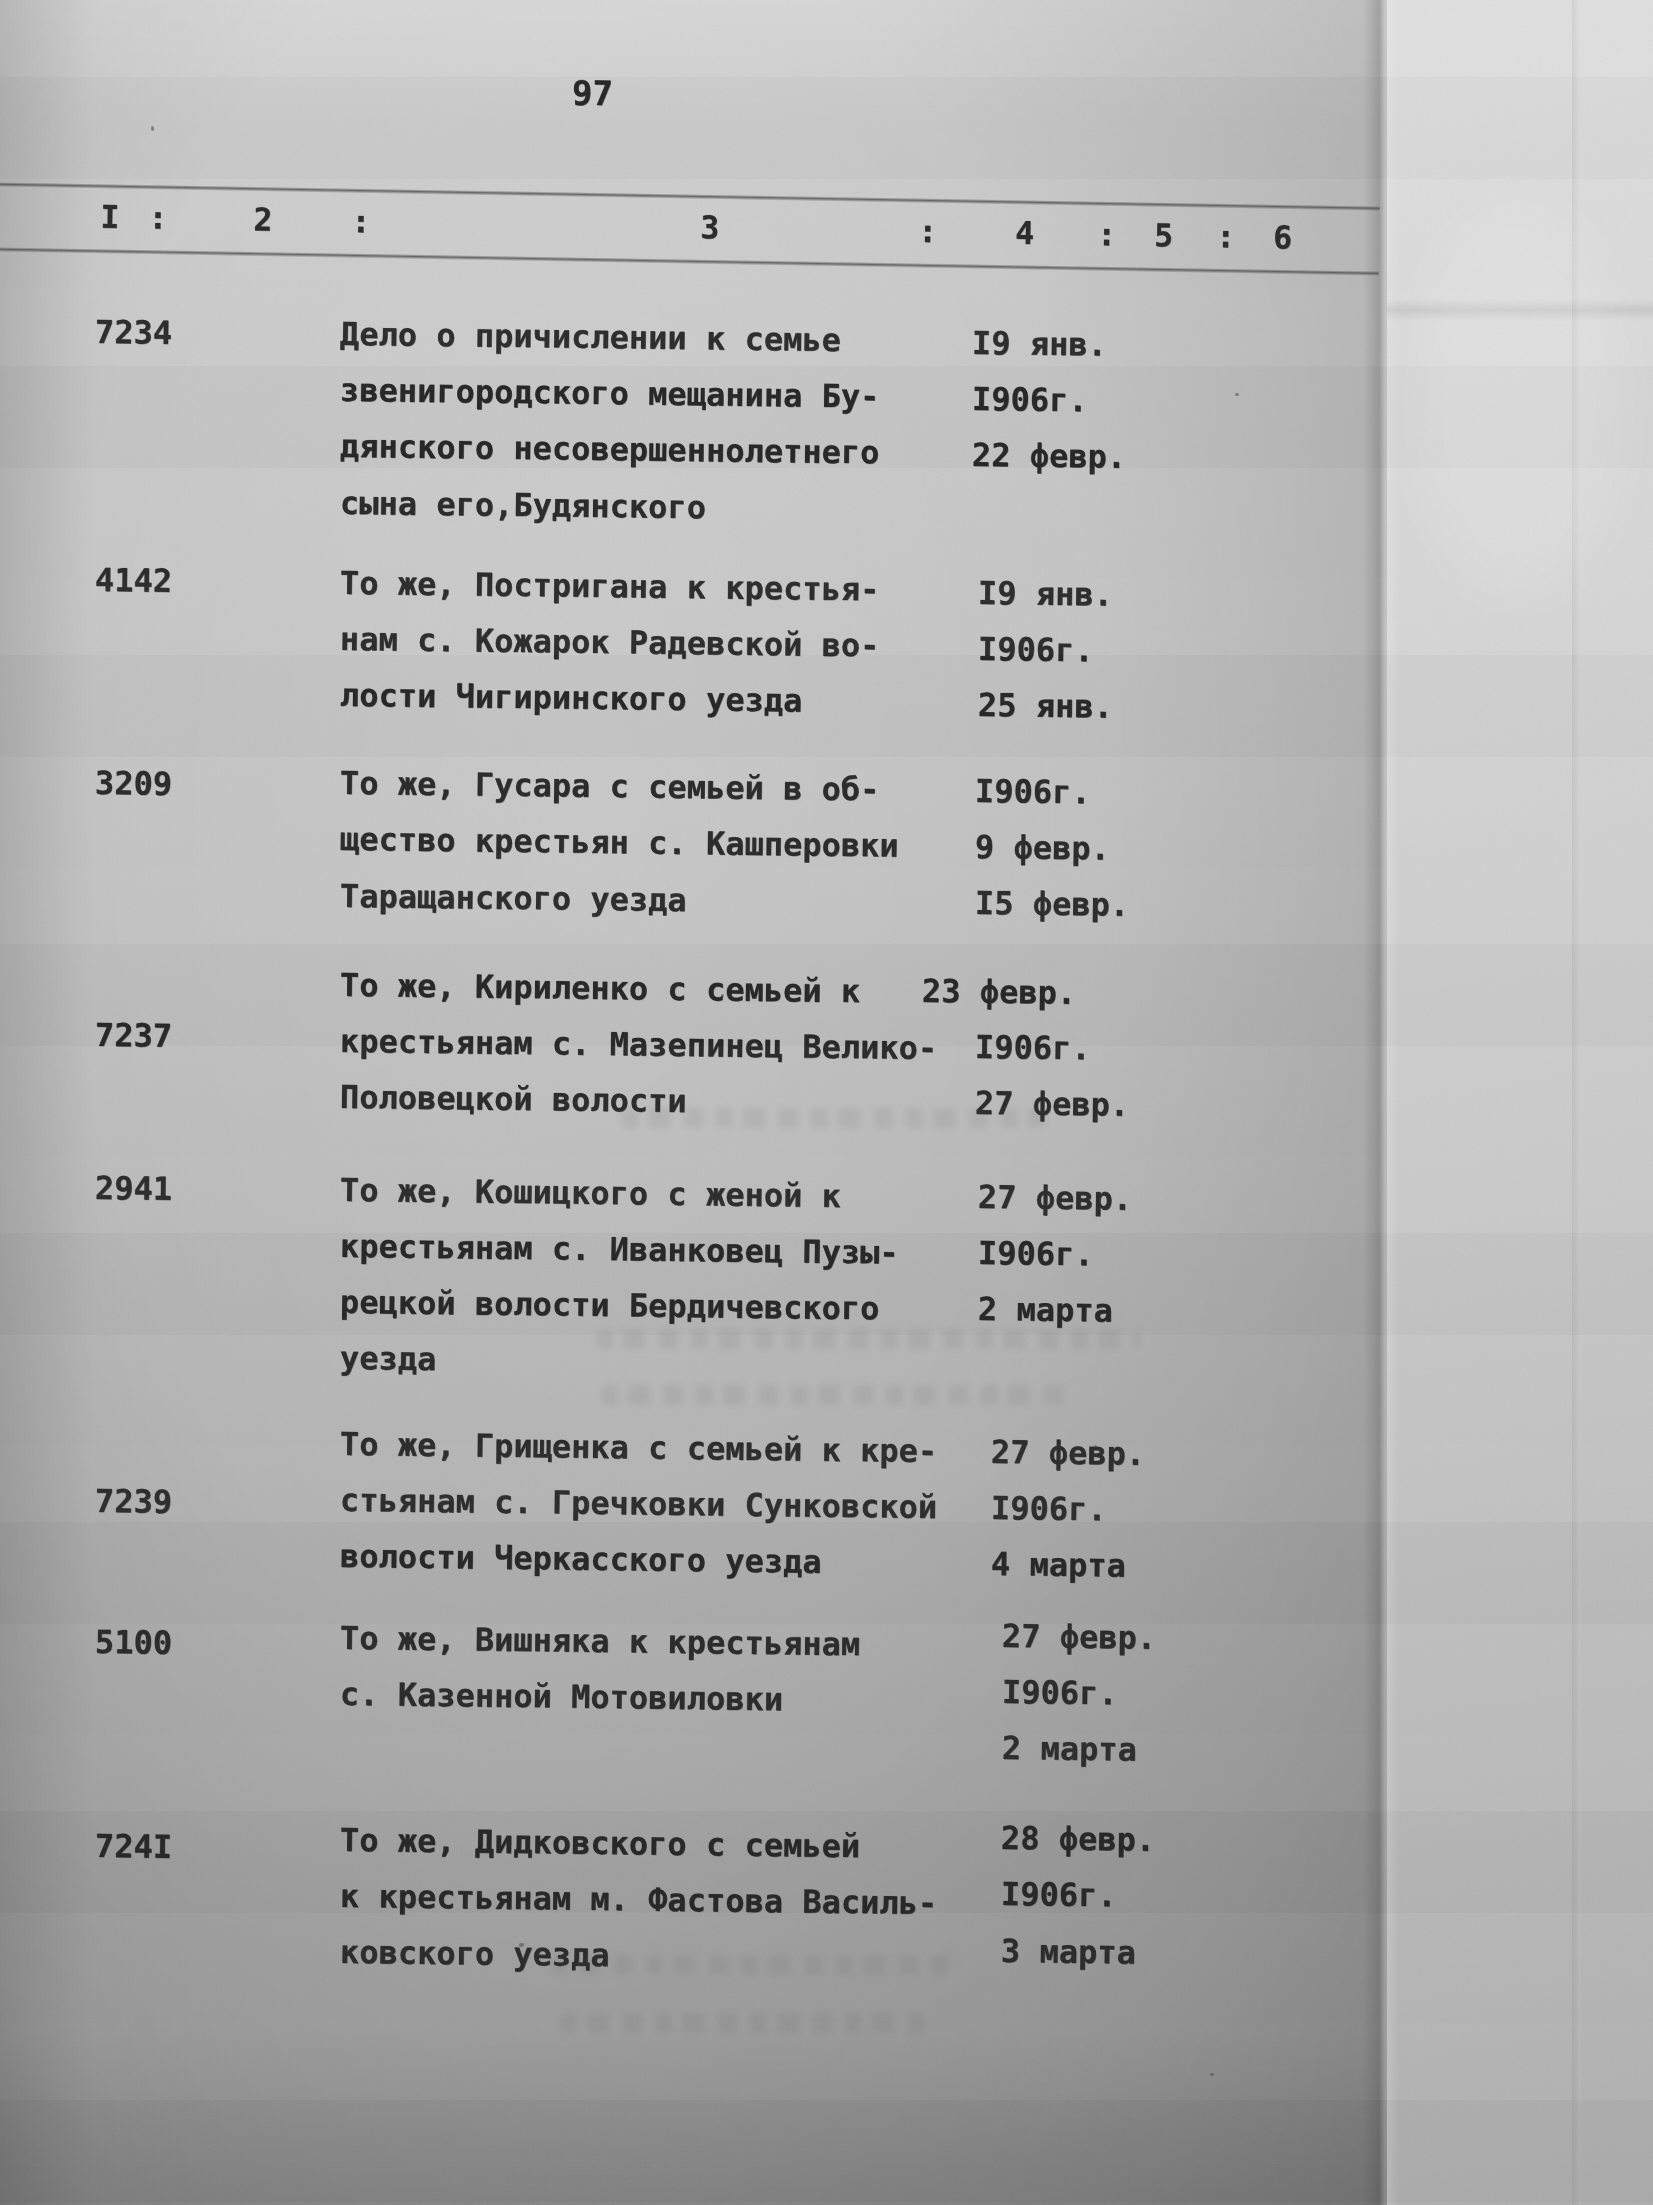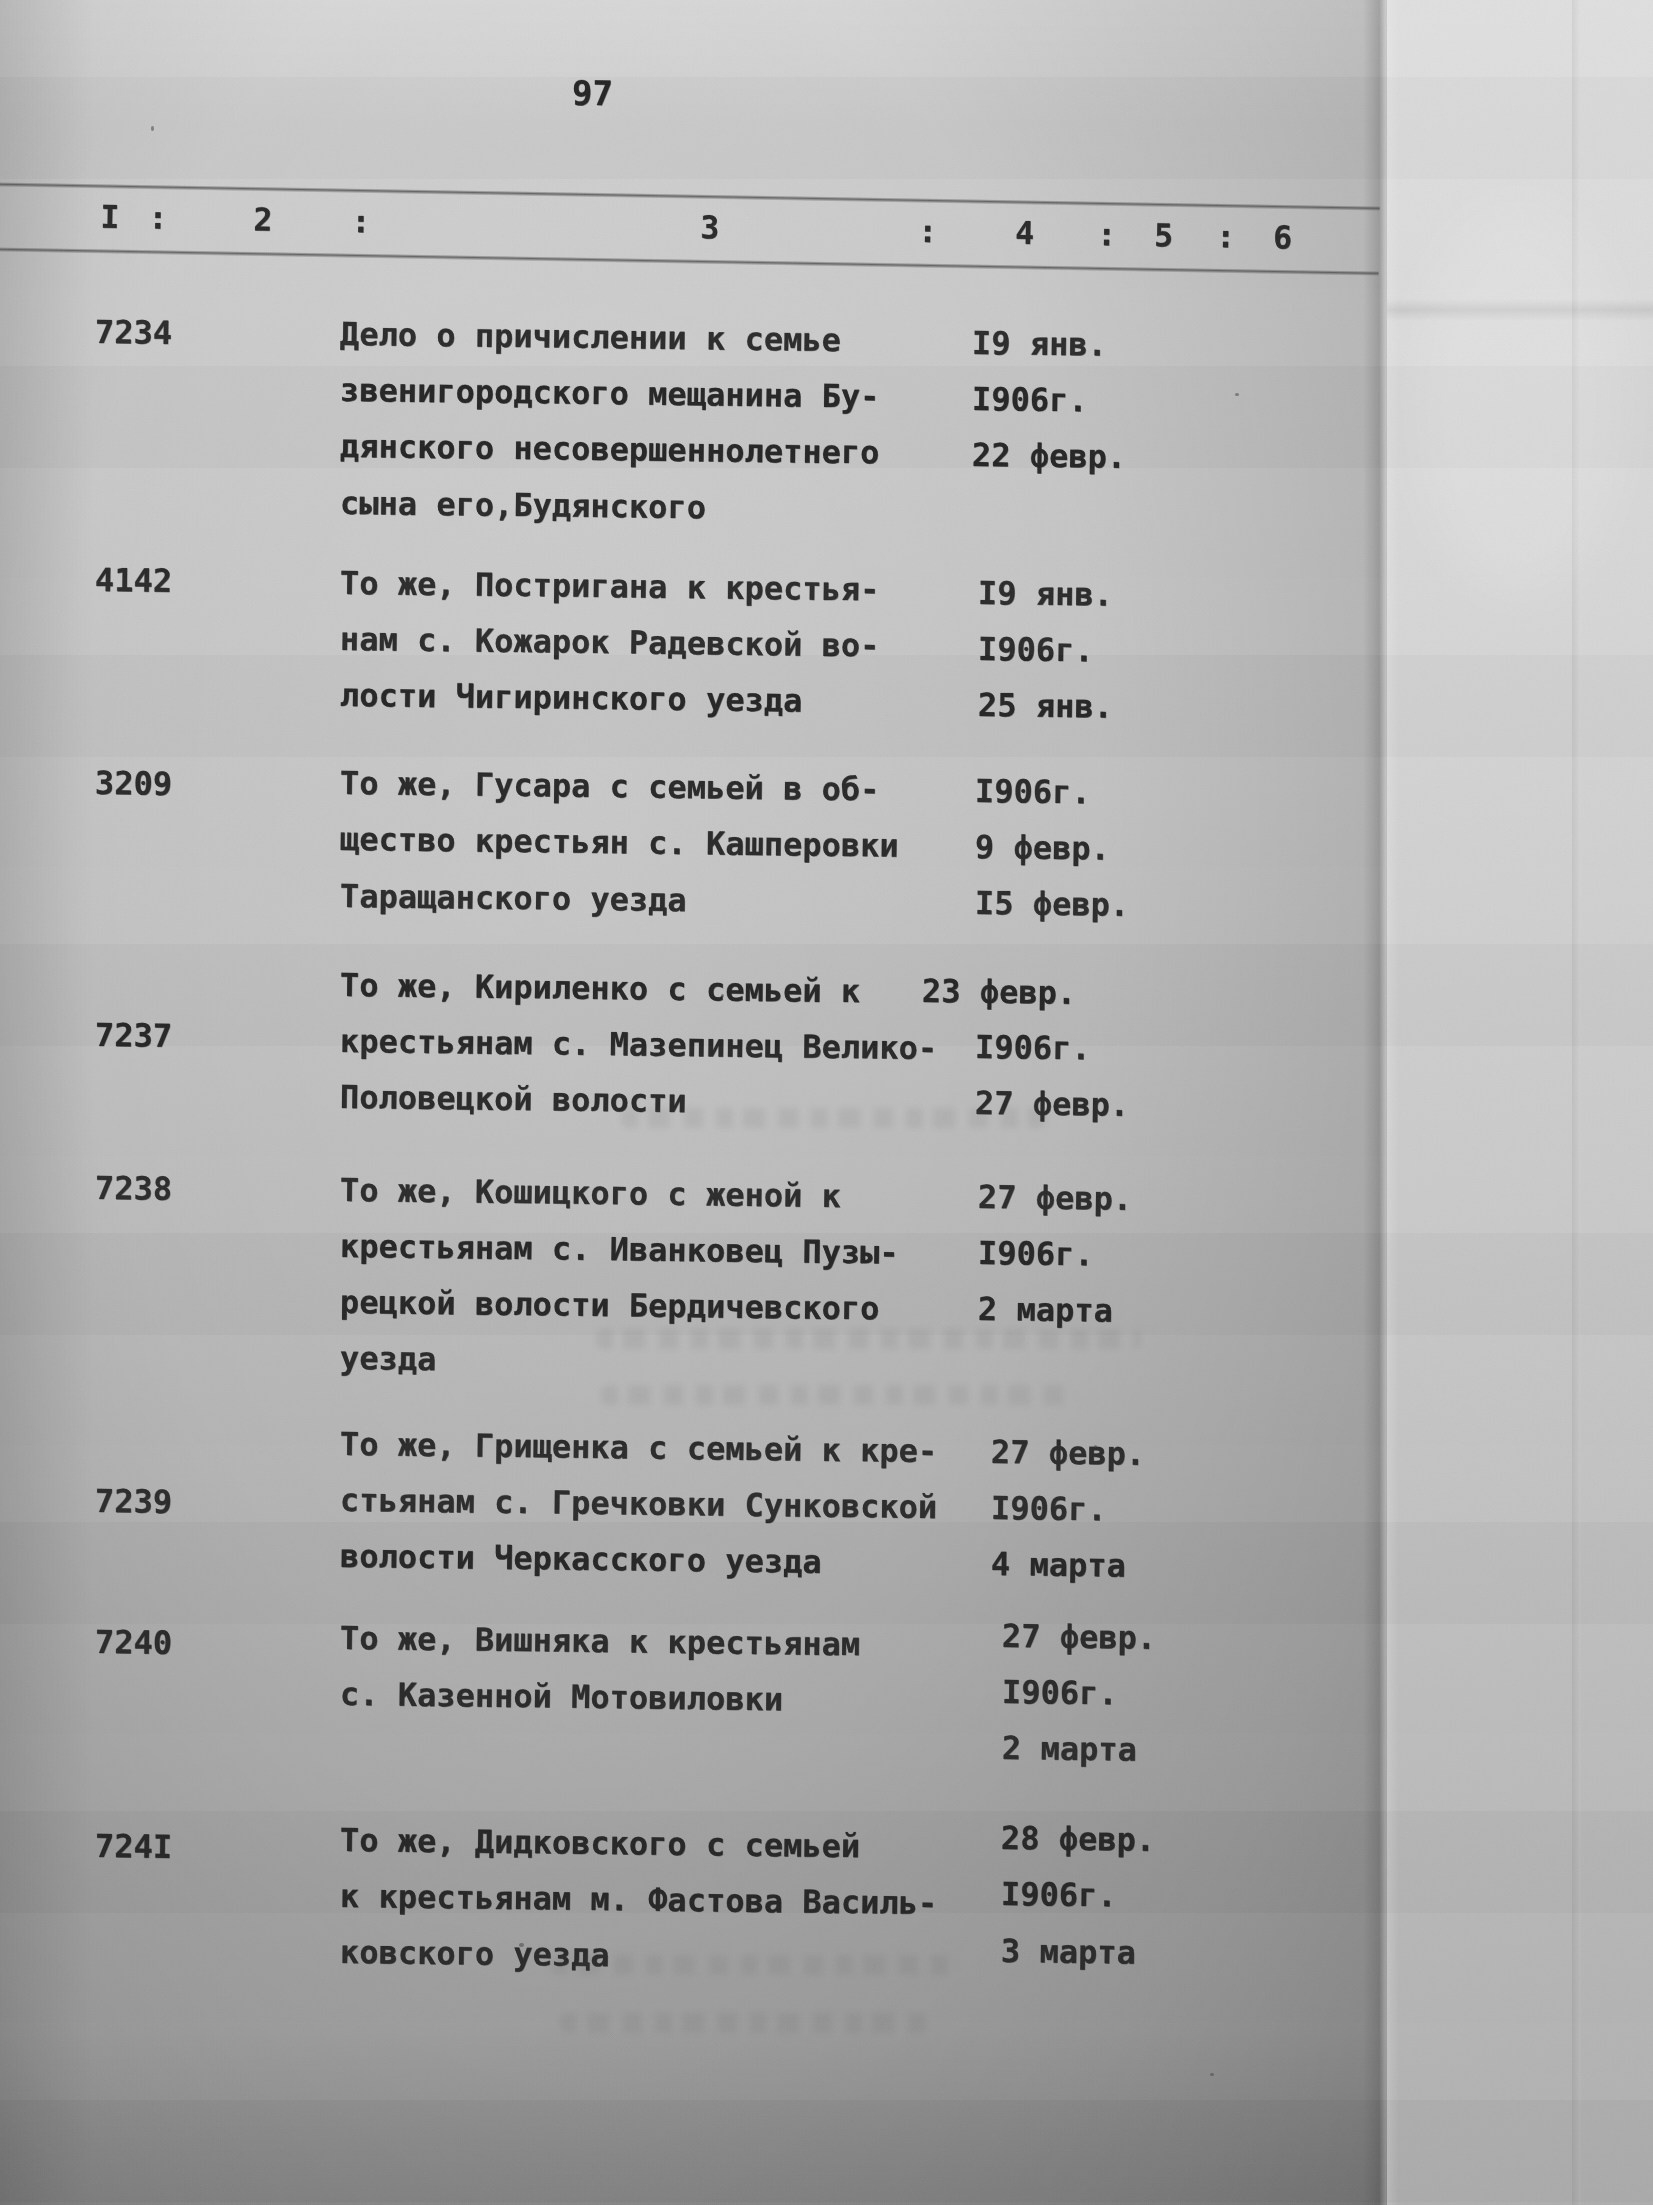--- a/index.html
+++ b/index.html
@@ -158,40 +158,40 @@
     <div class="entry">
       <div class="tline ink" style="left: 95px; top: 1006px; margin-top: 8px;">7237</div>
       <div class="tline ink" style="left: 340px; top: 964px;">То же, Кириленко с семьей к</div>
       <div class="tline ink" style="left: 340px; top: 1020px;">крестьянам с. Мазепинец Велико-</div>
       <div class="tline ink" style="left: 340px; top: 1076px;">Половецкой волости</div>
       <div class="tline ink" style="left: 922px; top: 970px;">23 февр.</div>
       <div class="tline ink" style="left: 975px; top: 1026px;">I906г.</div>
       <div class="tline ink" style="left: 975px; top: 1082px;">27 февр.</div>
     </div>
     <div class="entry">
-      <div class="tline ink" style="left: 95px; top: 1167px;">7238</div>
+      <div class="tline ink" style="left: 95px; top: 1167px;">2941</div>
       <div class="tline ink" style="left: 340px; top: 1169px;">То же, Кошицкого с женой к</div>
       <div class="tline ink" style="left: 340px; top: 1225px;">крестьянам с. Иванковец Пузы-</div>
       <div class="tline ink" style="left: 340px; top: 1281px;">рецкой волости Бердичевского</div>
       <div class="tline ink" style="left: 340px; top: 1337px;">уезда</div>
       <div class="tline ink" style="left: 978px; top: 1176px;">27 февр.</div>
       <div class="tline ink" style="left: 978px; top: 1232px;">I906г.</div>
       <div class="tline ink" style="left: 978px; top: 1288px;">2 марта</div>
     </div>
     <div class="entry">
       <div class="tline ink" style="left: 95px; top: 1480px;">7239</div>
       <div class="tline ink" style="left: 340px; top: 1423px;">То же, Грищенка с семьей к кре-</div>
       <div class="tline ink" style="left: 340px; top: 1479px;">стьянам с. Гречковки Сунковской</div>
       <div class="tline ink" style="left: 340px; top: 1535px;">волости Черкасского уезда</div>
       <div class="tline ink" style="left: 991px; top: 1431px;">27 февр.</div>
       <div class="tline ink" style="left: 991px; top: 1487px;">I906г.</div>
       <div class="tline ink" style="left: 991px; top: 1543px;">4 марта</div>
     </div>
     <div class="entry">
-      <div class="tline ink" style="left: 95px; top: 1621px;">7240</div>
+      <div class="tline ink" style="left: 95px; top: 1621px;">5100</div>
       <div class="tline ink" style="left: 340px; top: 1617px;">То же, Вишняка к крестьянам</div>
       <div class="tline ink" style="left: 340px; top: 1673px;">с. Казенной Мотовиловки</div>
       <div class="tline ink" style="left: 1002px; top: 1615px;">27 февр.</div>
       <div class="tline ink" style="left: 1002px; top: 1671px;">I906г.</div>
       <div class="tline ink" style="left: 1002px; top: 1727px;">2 марта</div>
     </div>
     <div class="entry">
       <div class="tline ink" style="left: 95px; top: 1825px;">724I</div>
       <div class="tline ink" style="left: 340px; top: 1819px;">То же, Дидковского с семьей</div>
       <div class="tline ink" style="left: 340px; top: 1875px;">к крестьянам м. Фастова Василь-</div>

